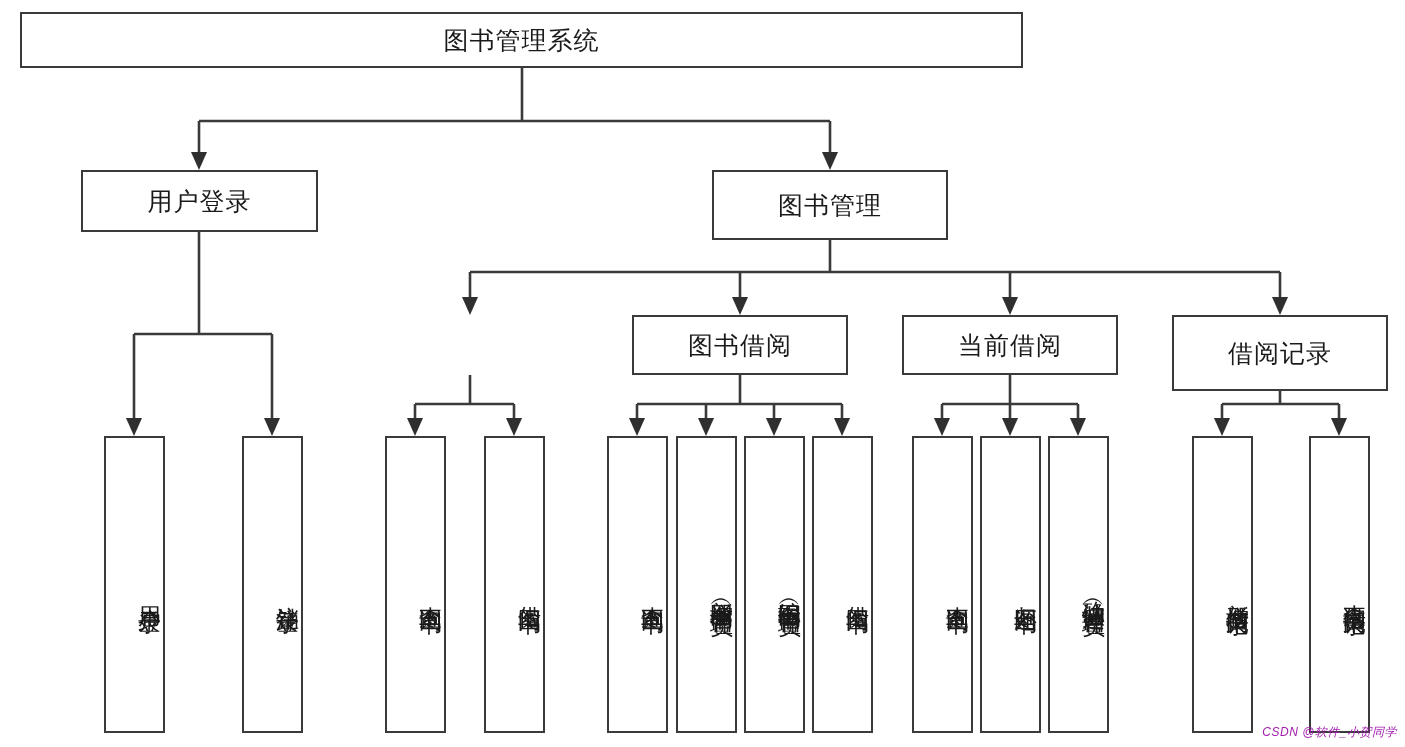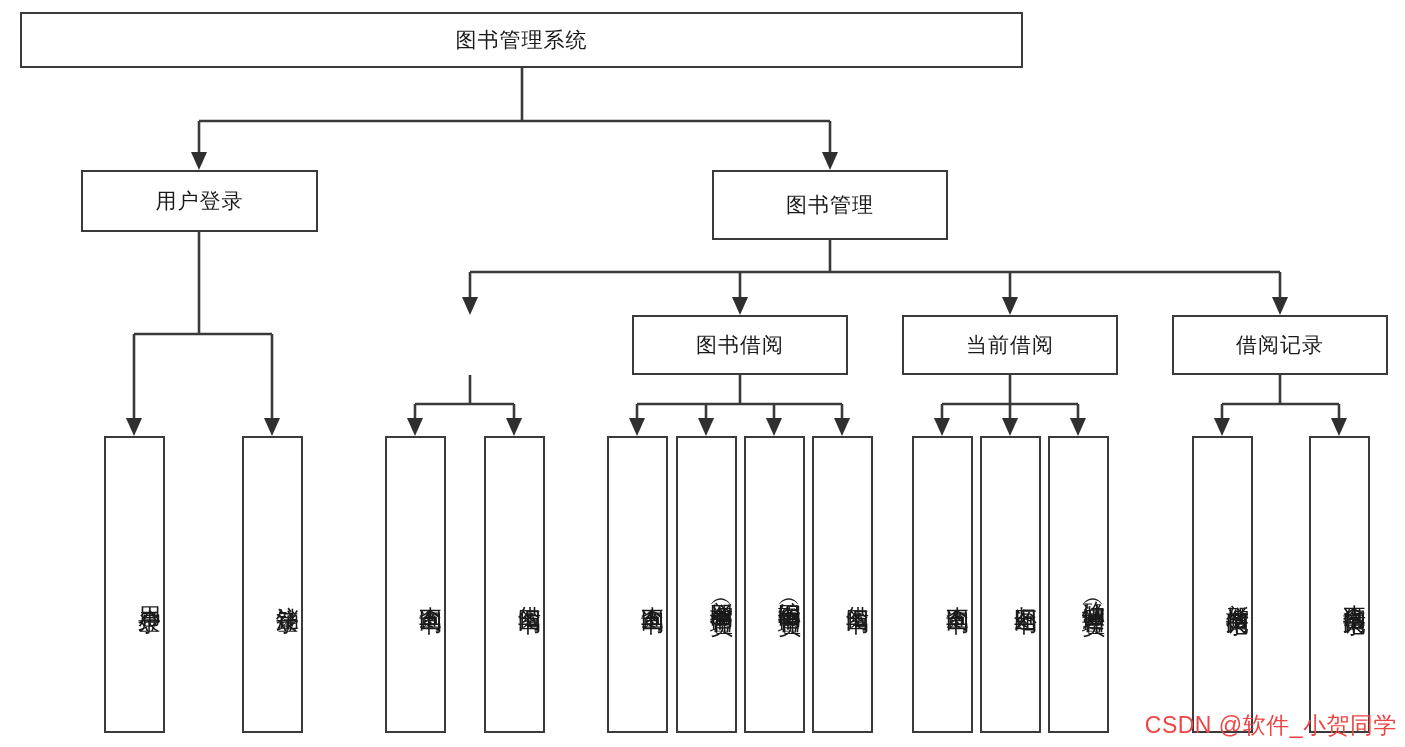--- a/index.html
+++ b/index.html
@@ -30,43 +30,44 @@
     position: absolute;
     box-sizing: border-box;
     border: 2px solid #3a3a3a;
     background: #ffffff;
     display: flex;
     align-items: center;
     justify-content: center;
     color: #1a1a1a;
   }
   .node-h {
-    font-size: 21px;
+    font-size: 25px;
     letter-spacing: 1px;
     white-space: nowrap;
   }
   .node-v {
     writing-mode: vertical-rl;
     text-orientation: upright;
     font-size: 23px;
     line-height: 1.18;
     letter-spacing: 2px;
     padding-top: 14px;
     align-items: flex-start;
     justify-content: center;
   }
   .watermark {
     position: absolute;
     right: 8px;
     bottom: 6px;
-    font-size: 23px;
-    color: #ef4444;
+    font-size: 12px;
+    color: #a21caf;
     letter-spacing: 0.5px;
     white-space: nowrap;
     pointer-events: none;
+    font-style: italic;
   }
 </style>
 </head>
 <body>
 
 <div id="diagram-root">
 
   <svg class="layer" viewBox="0 0 1405 747">
     <defs>
       <marker id="arrowhead" markerWidth="9" markerHeight="11" refX="4.5" refY="10.2" orient="auto-start-reverse" markerUnits="userSpaceOnUse">
@@ -171,21 +172,21 @@
   <div class="node-box node-h" style="left:712px; top:170px; width:236px; height:70px;">
     <span>图书管理</span>
   </div>
 
   <div class="node-box node-h" style="left:632px; top:315px; width:216px; height:60px;">
     <span>图书借阅</span>
   </div>
   <div class="node-box node-h" style="left:902px; top:315px; width:216px; height:60px;align-items:center;">
     <span>当前借阅</span>
   </div>
-  <div class="node-box node-h" style="left:1172px; top:315px; width:216px; height:60px;">
+  <div class="node-box node-h" style="left:1172px; top:315px; width:216px; height:76px;">
     <span>借阅记录</span>
   </div>
 
   <div class="node-box node-v" style="left:104px; top:436px; width:61px; height:297px;">
     <span>用户登录</span>
   </div>
   <div class="node-box node-v" style="left:242px; top:436px; width:61px; height:297px;">
     <span>注销登录</span>
   </div>
 

